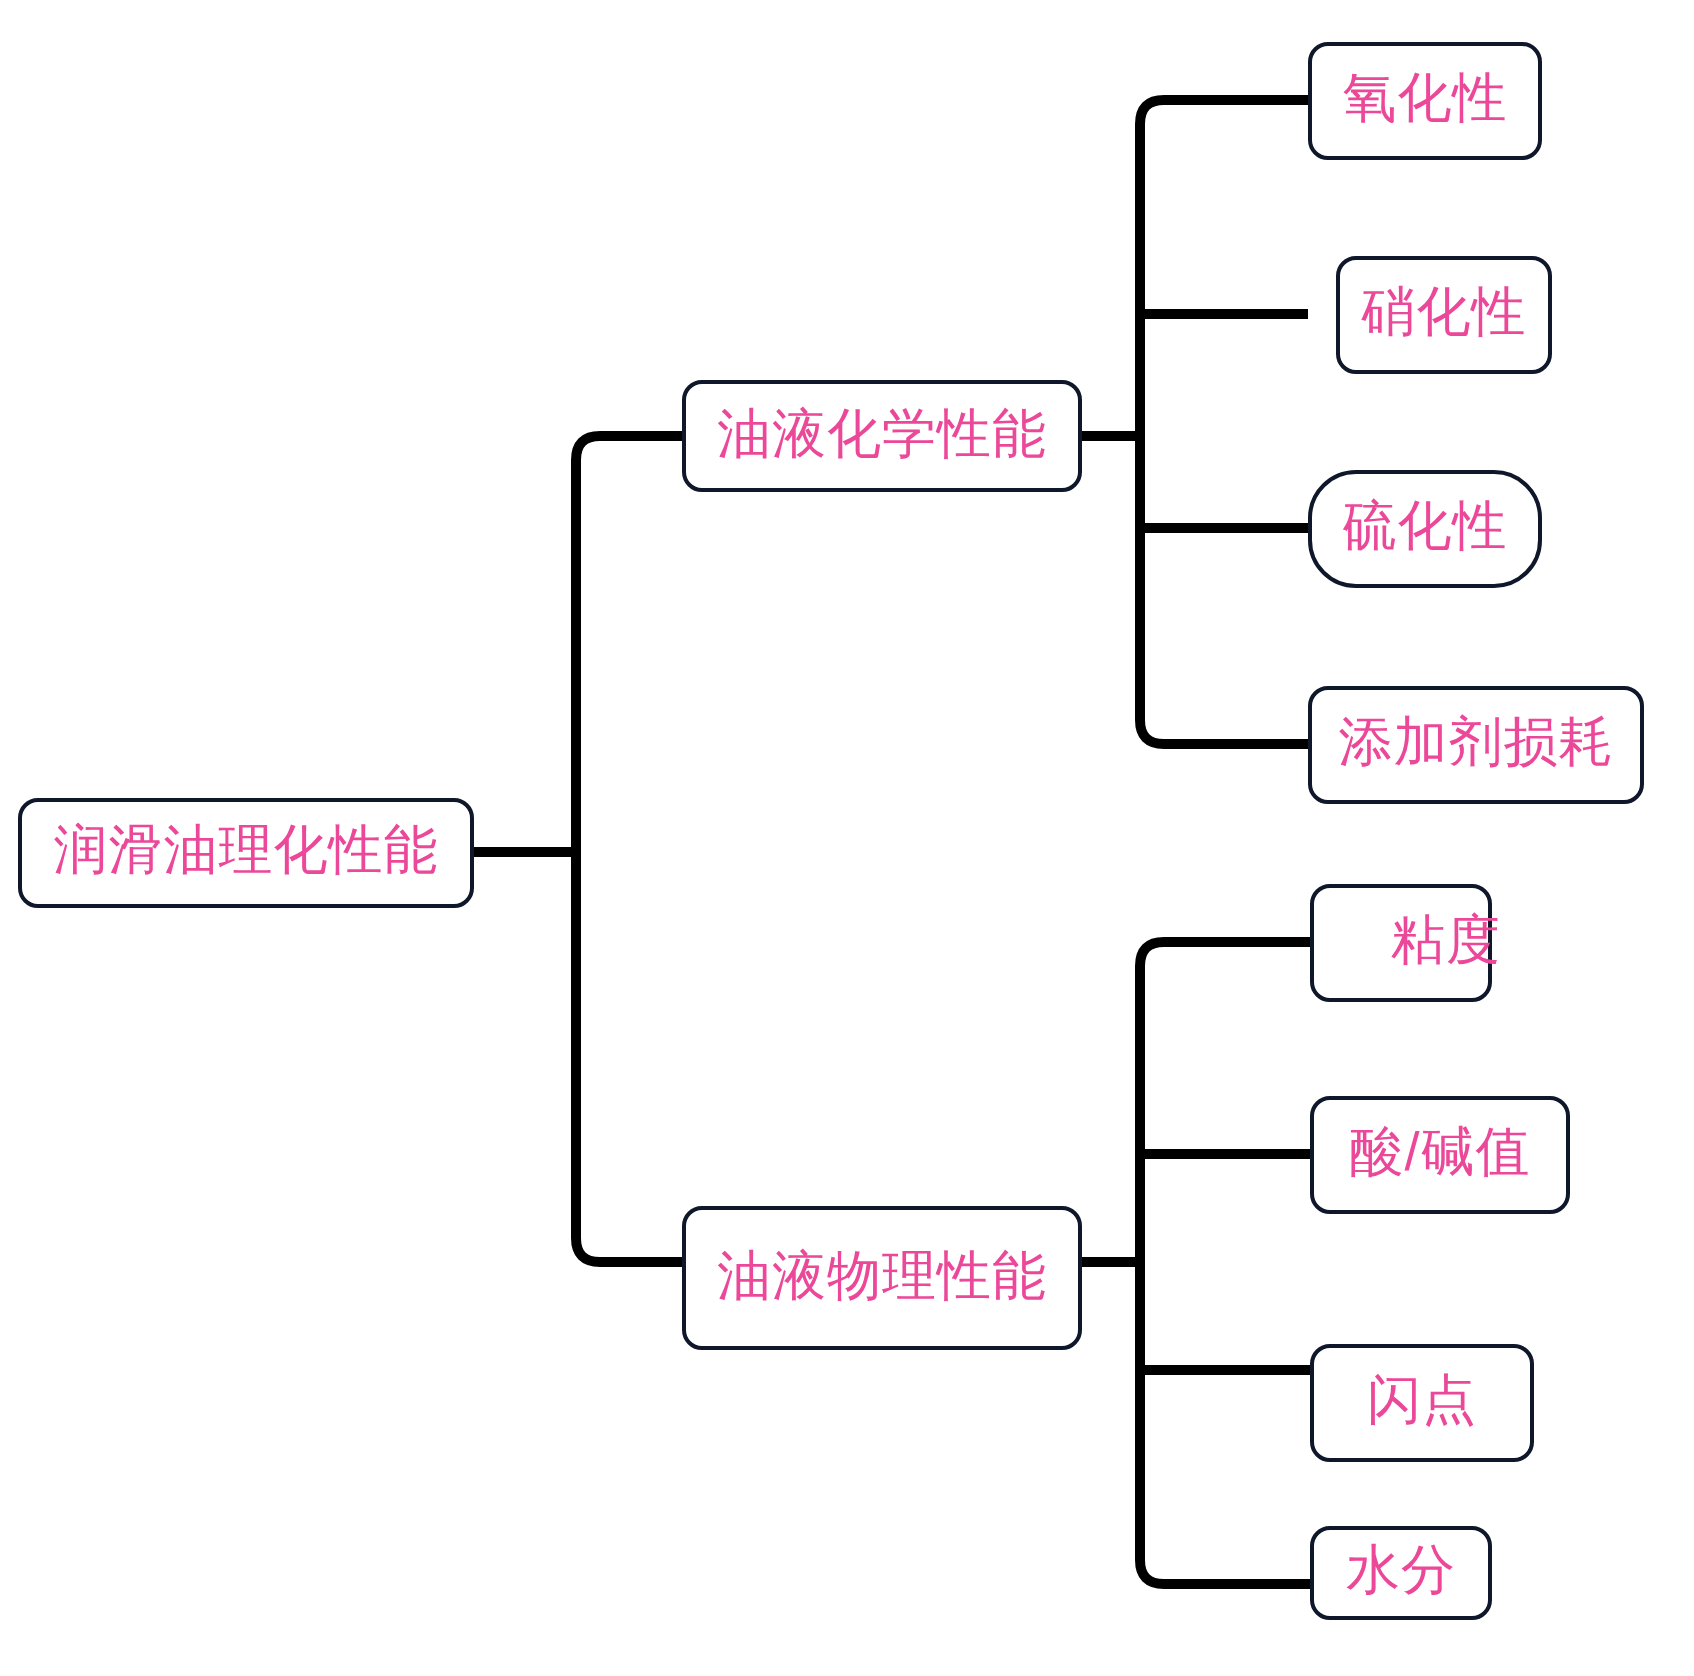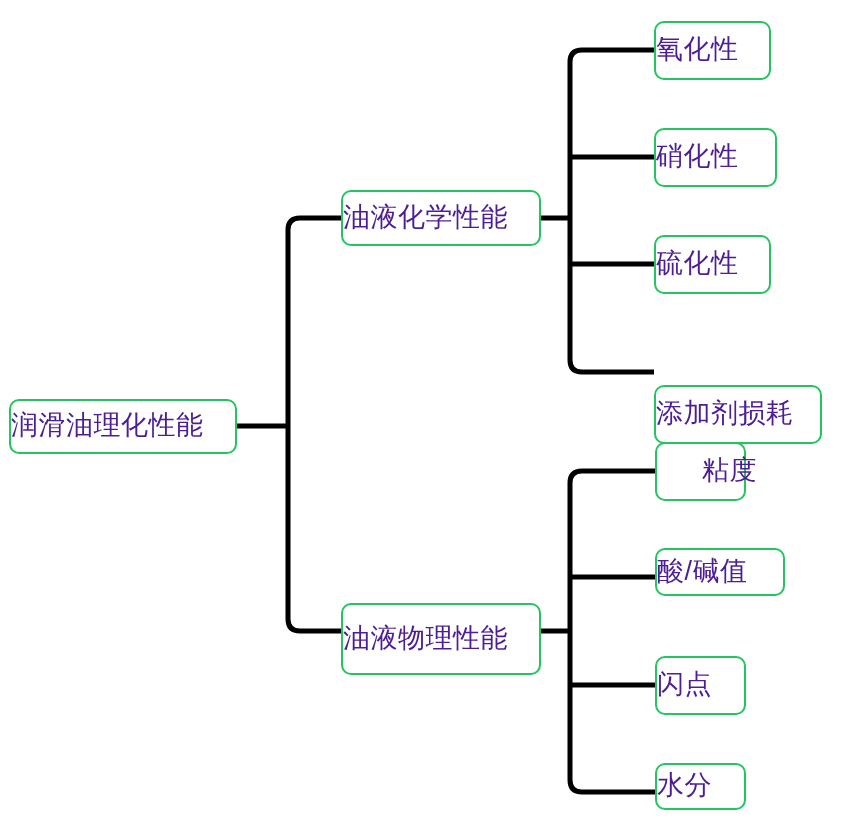--- a/index.html
+++ b/index.html
@@ -24,24 +24,25 @@
     top: 0;
     width: 847px;
     height: 838px;
     pointer-events: none;
   }
   .node {
     position: absolute;
     box-sizing: border-box;
     display: flex;
     align-items: center;
+    justify-content: center;
     background: #ffffff;
-    border: 2px solid #22c55e;
+    border: 2px solid #0f172a;
     border-radius: 10px;
-    color: #4c1d95;
+    color: #ec4899;
     font-size: 27px;
     line-height: 1;
     letter-spacing: 0.5px;
     white-space: nowrap;
     z-index: 2;
   }
   .node-label {
     display: block;
     transform: translateY(-1px);
   }
@@ -63,55 +64,55 @@
     width: 200px;
     height: 72px;
   }
   .node.leaf-oxidation {
     left: 654px;
     top: 21px;
     width: 117px;
     height: 59px;
   }
   .node.leaf-nitration {
-    left: 654px;
+    left: 668px;
     top: 128px;
-    width: 123px;
+    width: 108px;
     height: 59px;
   }
   .node.leaf-sulfuration {
     left: 654px;
     top: 235px;
     width: 117px;
     height: 59px;
+    border-radius: 24px;
   }
   .node.leaf-additive-loss {
     left: 654px;
     top: 343px;
     width: 168px;
     height: 59px;
-    margin-top: 42px;
   }
   .node.leaf-viscosity {
     left: 655px;
     top: 442px;
     width: 91px;
     height: 59px;
     padding-left: 45px;
   }
   .node.leaf-acid-base {
     left: 655px;
     top: 548px;
     width: 130px;
-    height: 48px;
+    height: 59px;
   }
   .node.leaf-flash-point {
     left: 655px;
-    top: 656px;
-    width: 91px;
+    top: 672px;
+    width: 112px;
     height: 59px;
     font-family: Liberation Serif, serif;
   }
   .node.leaf-moisture {
     left: 655px;
     top: 763px;
     width: 91px;
     height: 47px;
   }
 </style>

